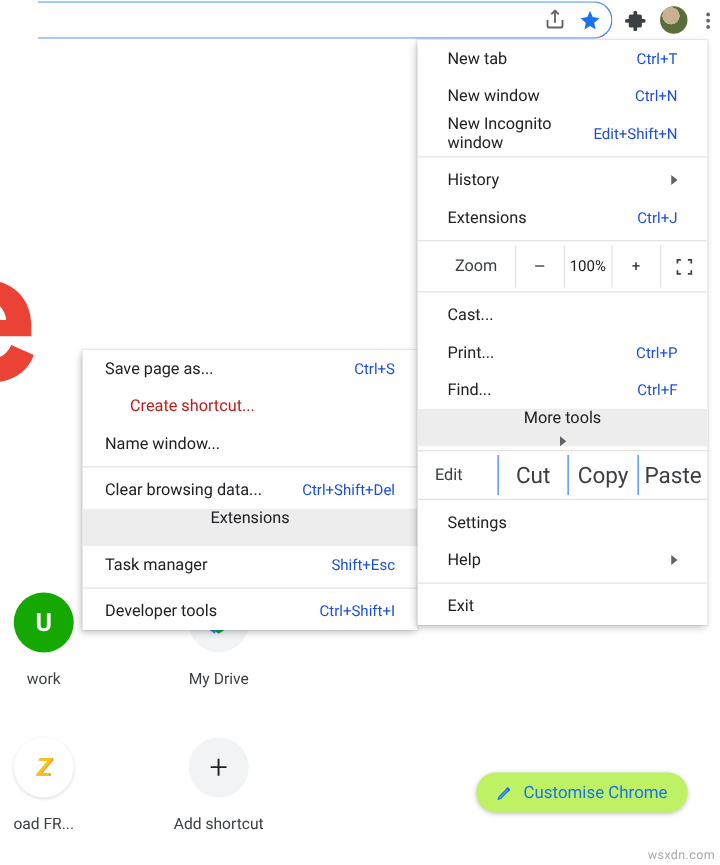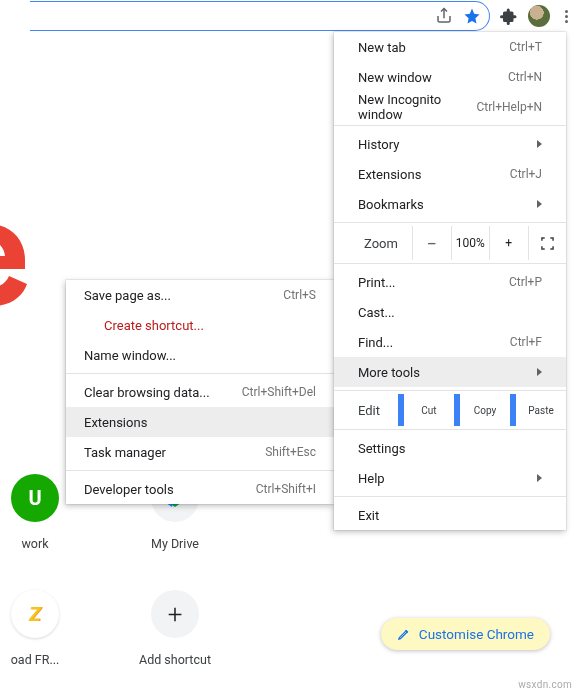--- a/index.html
+++ b/index.html
@@ -19,38 +19,38 @@
   .logo-e { position: absolute; left: -52px; top: 160px; width: 110px; height: 120px; }
   .logo-e svg { width: 100%; height: 100%; }
   .shortcuts-row { position: absolute; top: 434px; left: 0; display: flex; gap: 50px; }
   .shortcut { width: 90px; display: flex; flex-direction: column; align-items: center; gap: 14px; }
   .sc-circle { width: 48px; height: 48px; border-radius: 50%; background: #f1f3f4; display: flex; align-items: center; justify-content: center; font-size: 20px; color: #202124; }
   .sc-img.green { background: #14a800; color: #fff; font-weight: bold; }
   .sc-img.zig { background: #fff; box-shadow: 0 1px 3px rgba(0,0,0,.15); font-style: italic; font-weight: bold; color: #f5c518; text-shadow: 1px 0 #e83; }
   .sc-label { font-size: 12.5px; color: #3c4043; text-align: center; white-space: nowrap; max-width: 78px; overflow: hidden; text-overflow: ellipsis; }
   .shortcuts-row.r2 { top: 550px; }
 
-  .customise-pill { position: absolute; right: 26px; bottom: 30px; background: #fef9c3; border-radius: 20px; box-shadow: 0 1px 4px rgba(0,0,0,.25); padding: 8px 16px; display: flex; align-items: center; gap: 8px; color: #1a73e8; font-size: 13.5px; }
+  .customise-pill { position: absolute; right: 26px; bottom: 30px; background: #bef264; border-radius: 20px; box-shadow: 0 1px 4px rgba(0,0,0,.25); padding: 8px 16px; display: flex; align-items: center; gap: 8px; color: #1a73e8; font-size: 13.5px; }
   .customise-pill svg { width: 14px; height: 14px; }
 
   
   .main-menu { position: absolute; right: 10px; top: 32px; width: 232px; background: #fff; box-shadow: -1px 2px 6px rgba(0,0,0,.25), 0 0 0 1px rgba(0,0,0,.06); z-index: 10; font-size: 13px; }
   .menu-row { height: 30px; display: flex; align-items: center; padding: 0 24px; justify-content: space-between; color: #202124; }
-  .menu-row .shortcut-hint { color: #737373; font-size: 12px; }
-  .menu-row.hover { background: #ededee; }
+  .menu-row .shortcut-hint { color: #1d4ed8; font-size: 12px; }
+  .menu-row.hover { background: #ededee; flex-direction: column; }
   .menu-sep { height: 1px; background: #e3e3e3; margin: 3px 0; }
   .menu-arrow { width: 0; height: 0; border-top: 4px solid transparent; border-bottom: 4px solid transparent; border-left: 5px solid #5f6368; }
   .zoom-row { display: flex; align-items: center; height: 34px; }
   .zoom-row .lbl { width: 78px; padding-left: 30px; }
   .zoom-cell { flex: 1; text-align: center; color: #202124; font-size: 12px; border-left: 1px solid #e3e3e3; height: 100%; display: flex; align-items: center; justify-content: center; }
   .zoom-cell.minus { font-size: 18px; color: #5f6368; }
   .zoom-cell.full svg { width: 13px; height: 13px; }
   .ecp-row { display: flex; height: 32px; }
-  .ecp-row .lbl { width: 64px; padding-left: 24px; display: flex; align-items: center; }
-  .ecp-cell { flex: 1; border-left: 6px solid #3b82f6; display: flex; align-items: center; justify-content: center; font-size: 10px; }
+  .ecp-row .lbl { width: 64px; padding-left: 14px; display: flex; align-items: center; }
+  .ecp-cell { flex: 1; border-left: 1px solid #3b82f6; display: flex; align-items: center; justify-content: center; font-size: 18px; }
 
   
   .sub-menu { position: absolute; right: 242px; top: 280px; width: 268px; background: #fff; box-shadow: -1px 2px 6px rgba(0,0,0,.25), 0 0 0 1px rgba(0,0,0,.06); z-index: 9; font-size: 13px; }
   .sub-menu .menu-row { height: 30px; padding: 0 18px; }
   .sub-menu .menu-row .shortcut-hint { font-size: 12px; }
   .sub-menu .disabled { color: #b91c1c; margin-left: 20px; }
   .sub-menu .hover { background: #ededee; }
 
   .watermark { position: absolute; right: 4px; bottom: 2px; font-size: 10px; color: #aaa; letter-spacing: .3px; }
 </style>
@@ -133,54 +133,50 @@
   <div class="menu-row">
     <span>New tab</span>
     <span class="shortcut-hint">Ctrl+T</span>
   </div>
   <div class="menu-row">
     <span>New window</span>
     <span class="shortcut-hint">Ctrl+N</span>
   </div>
   <div class="menu-row">
     <span>New Incognito window</span>
-    <span class="shortcut-hint">Ctrl+Help+N</span>
+    <span class="shortcut-hint">Edit+Shift+N</span>
   </div>
   <div class="menu-sep"></div>
   <div class="menu-row">
     <span>History</span>
     <span class="menu-arrow"></span>
   </div>
   <div class="menu-row">
     <span>Extensions</span>
     <span class="shortcut-hint">Ctrl+J</span>
-  </div>
-  <div class="menu-row">
-    <span>Bookmarks</span>
-    <span class="menu-arrow"></span>
   </div>
   <div class="menu-sep"></div>
   <div class="zoom-row">
     <span class="lbl">Zoom</span>
     <span class="zoom-cell minus">−</span>
     <span class="zoom-cell">100%</span>
     <span class="zoom-cell">+</span>
     <span class="zoom-cell full">
       <svg viewBox="0 0 14 14" stroke="#3c4043" stroke-width="1.6" fill="none">
           <path d="M1 4V1h3M13 4V1h-3M1 10v3h3M13 10v3h-3"></path>
         </svg>
     </span>
   </div>
   <div class="menu-sep"></div>
   <div class="menu-row">
+    <span>Cast...</span>
+  </div>
+  <div class="menu-row">
     <span>Print...</span>
     <span class="shortcut-hint">Ctrl+P</span>
-  </div>
-  <div class="menu-row">
-    <span>Cast...</span>
   </div>
   <div class="menu-row">
     <span>Find...</span>
     <span class="shortcut-hint">Ctrl+F</span>
   </div>
   <div class="menu-row hover">
     <span>More tools</span>
     <span class="menu-arrow"></span>
   </div>
   <div class="menu-sep"></div>

